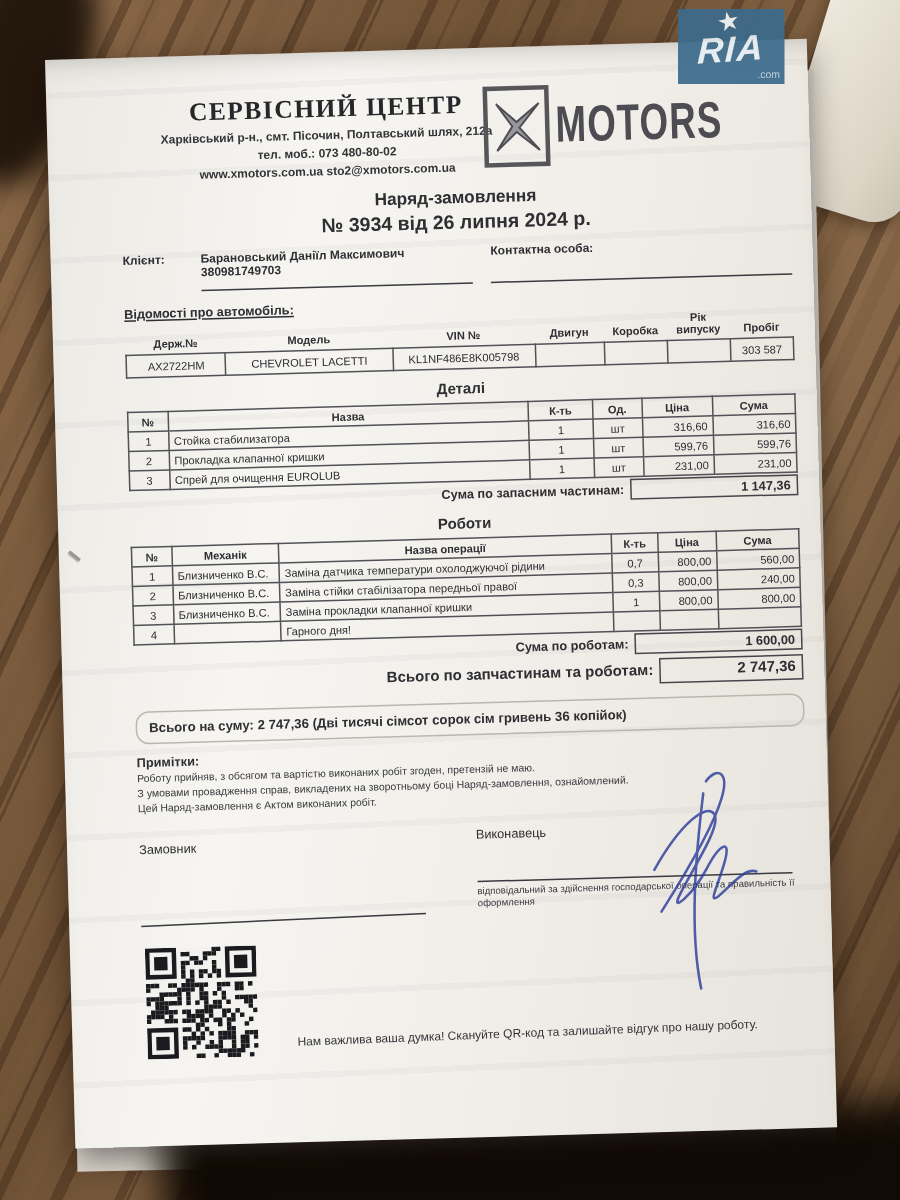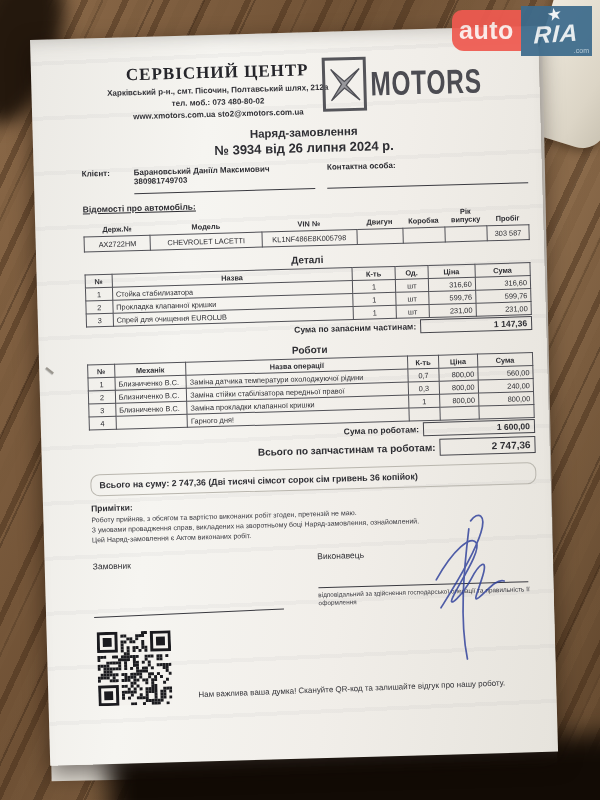--- a/index.html
+++ b/index.html
@@ -559,19 +559,18 @@
         </svg>
       <div class="qr-msg">Нам важлива ваша думка! Скануйте QR-код та залишайте відгук про нашу роботу.</div>
     </div>
 
   </div>
 </div>
 
 <div class="shadow-bottom"></div>
 
 <div class="badge">
-  <div class="badge-auto">auto</div>
   <div class="badge-ria">
     <span class="star">★</span>
     <span class="ria">RIA</span>
     <span class="com">.com</span>
   </div>
 </div>
 
 </body></html>

